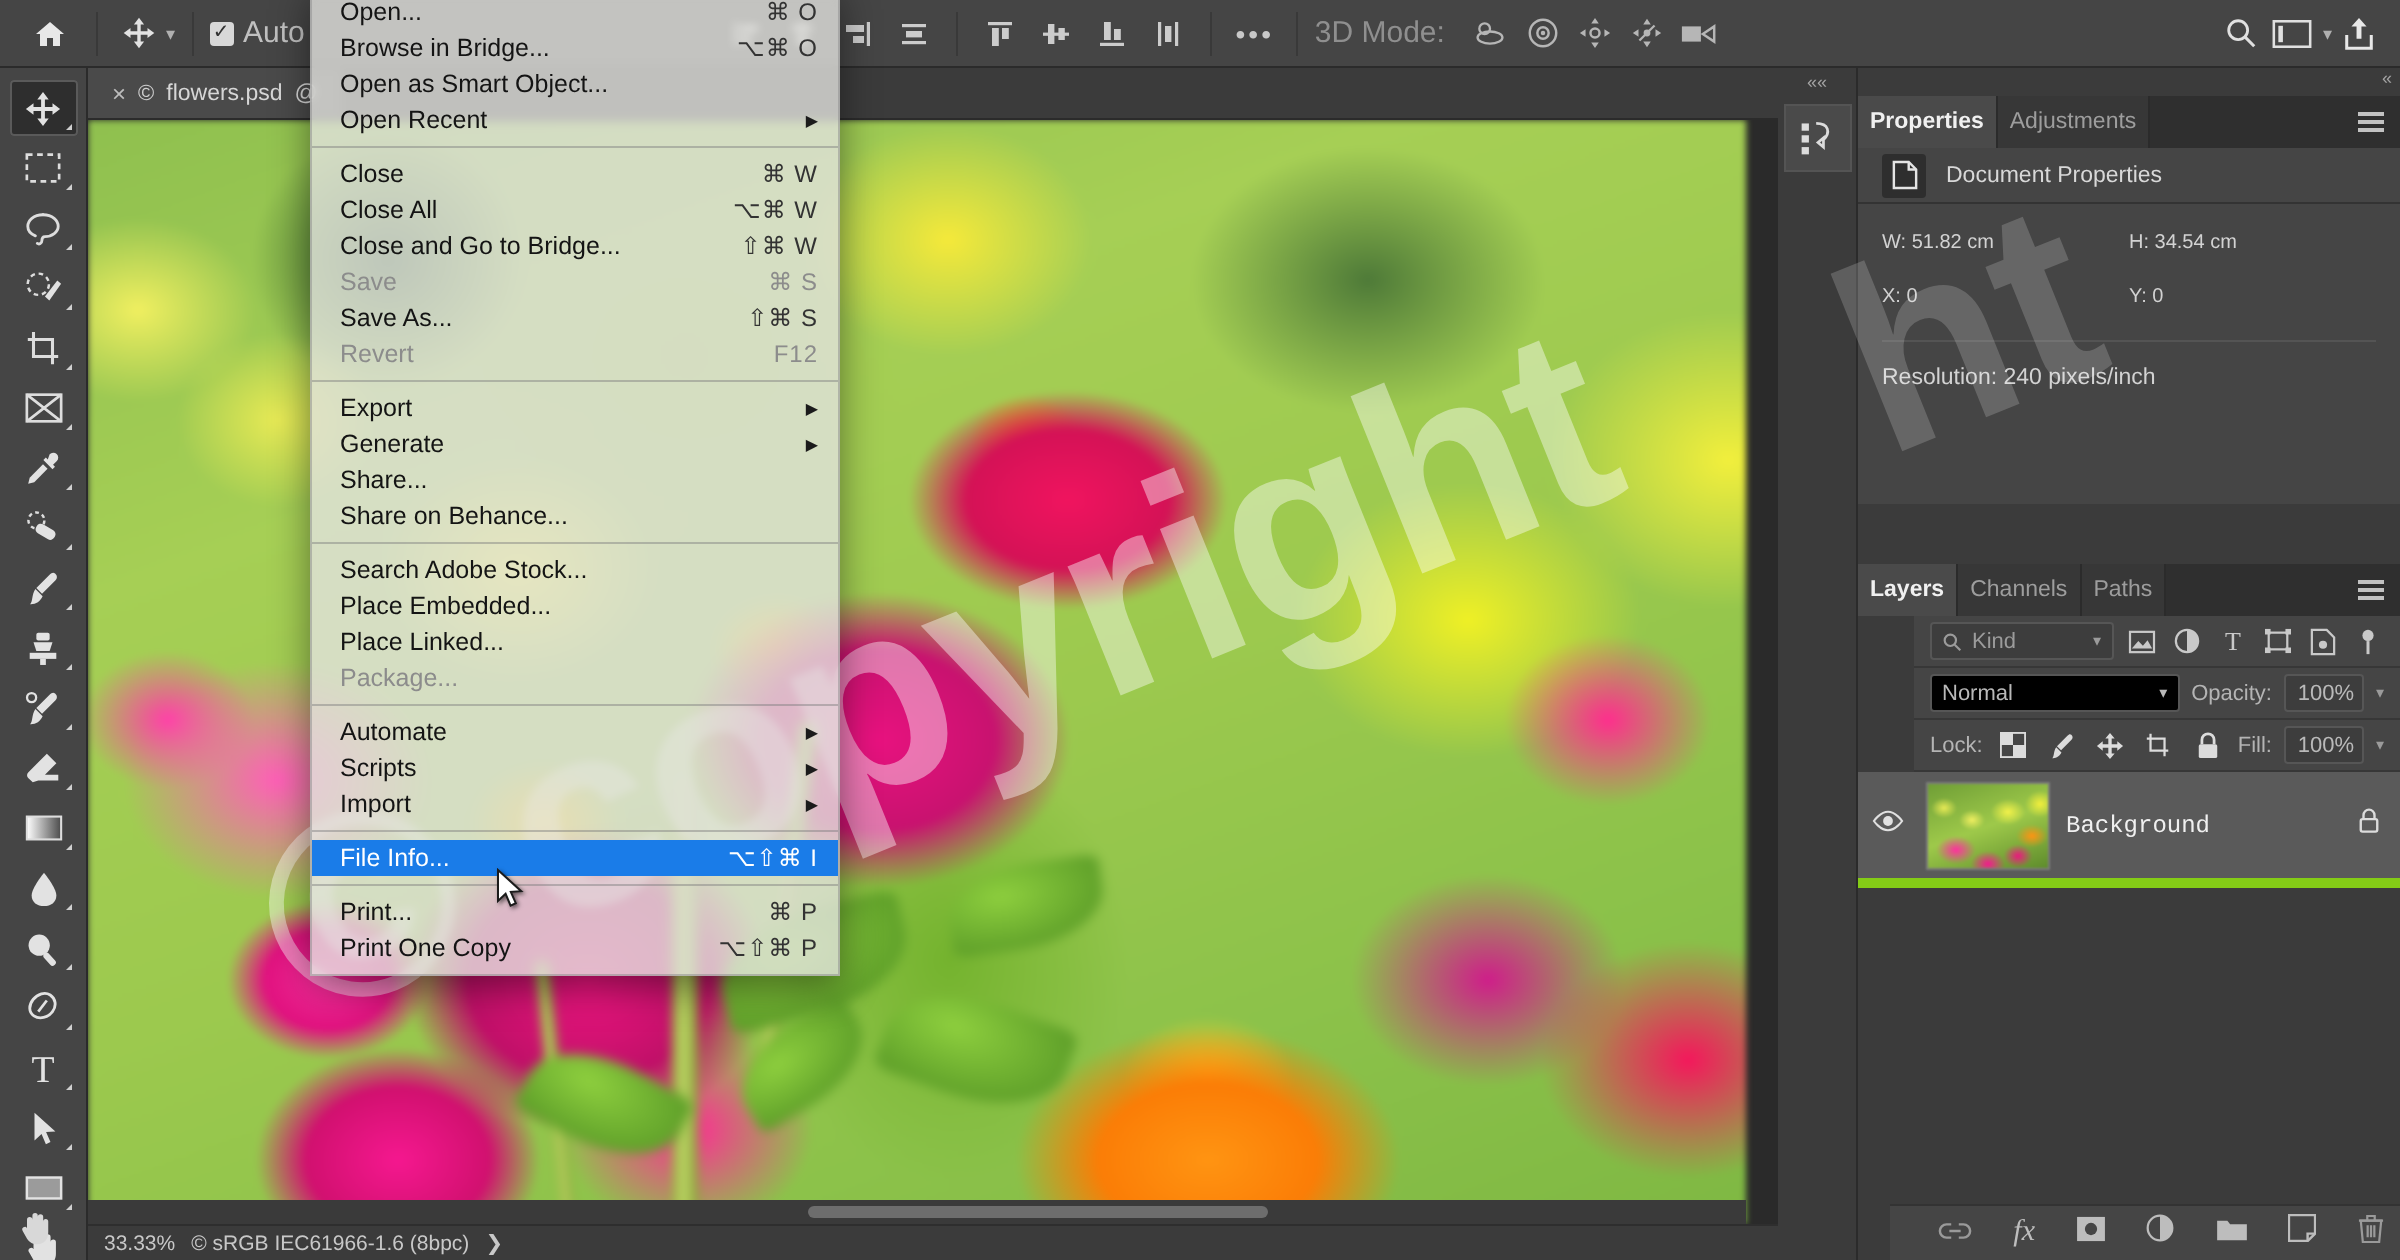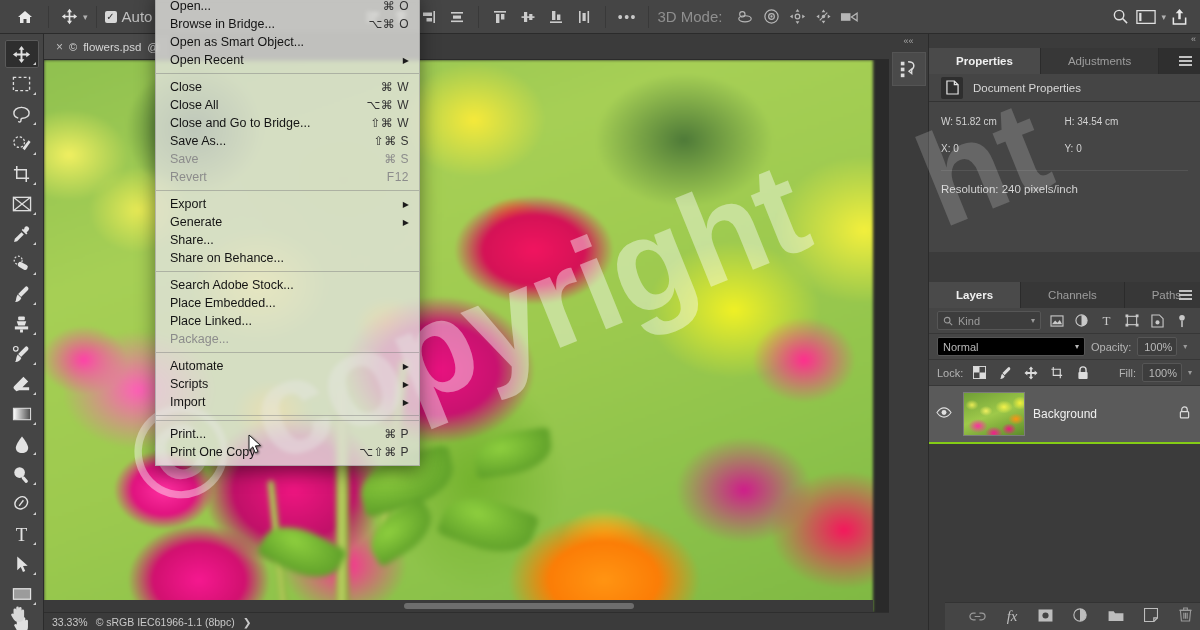--- a/index.html
+++ b/index.html
@@ -161,21 +161,21 @@
     background: #3b3b3b;
   }
   .panel-collapse {
     position: absolute; right: 4px; top: 0; color: #a5a5a5; font-size: 9px;
   }
   .panel-tabs {
     display: flex; align-items: stretch; height: 26px; background: #2f2f2f; margin-top: 14px;
     position: relative;
   }
   .ptab {
-    display: flex; align-items: center; padding: 0 27px;
+    display: flex; align-items: center; padding: 0 6px;
     color: #9d9d9d; font-size: 11.5px; background: #373737;
     border-right: 1px solid #2b2b2b;
   }
   .ptab.active { background: #4a4a4a; color: #f0f0f0; font-weight: bold; }
   .pmenu {
     position: absolute; right: 8px; top: 8px; width: 13px; color: #c2c2c2;
   }
   .pmenu span { display: block; height: 1.6px; background: #c2c2c2; margin-bottom: 2.4px; }
 
   .prop-head {
@@ -193,21 +193,21 @@
   .prop-hr { height: 1px; background: #545454; margin: 6px 0 12px 0; }
   .panel-wm {
     position: absolute; pointer-events: none; color: rgba(255,255,255,0.18);
     font-size: 132px; font-weight: 700; transform: rotate(-22deg);
     white-space: nowrap;
   }
 
   .layers-wrap { position: absolute; left: 0; top: 248px; width: 271px; height: 348px; background: #3b3b3b; }
   .lrow {
     display: flex; align-items: center; height: 26px; padding: 0 8px;
-    background: #454545; border-bottom: 1px solid #373737; gap: 6px;
+    background: #454545; border-bottom: 1px solid #373737; gap: 6px; margin-left: 28px;
   }
   .kindsel {
     display: flex; align-items: center; gap: 5px; background: #3d3d3d;
     border: 1px solid #565656; border-radius: 2px; height: 19px; padding: 0 5px;
     width: 108px; color: #9b9b9b; font-size: 11px;
   }
   .kindsel .caret { margin-left: auto; font-size: 8px; }
   .filtico { width: 20px; display: flex; align-items: center; justify-content: center; color: #c9c9c9; }
   .blendsel {
     display: flex; align-items: center; background: #000000; border: 1px solid #565656;
@@ -216,21 +216,21 @@
   }
   .blendsel .caret { margin-left: auto; font-size: 8px; }
   .numbox {
     background: #3d3d3d; border: 1px solid #565656; border-radius: 2px;
     height: 19px; padding: 0 4px; display: flex; align-items: center;
     color: #b9b9b9; font-size: 11px; min-width: 40px; justify-content: flex-end;
   }
   .lock-label, .fill-label { color: #b4b4b4; font-size: 11px; }
   .layer-item {
     display: flex; align-items: center; height: 58px; background: #5a5a5a;
-    padding: 0 10px 0 4px; gap: 8px; border-bottom: 2px solid #84cc16;
+    padding: 0 10px 0 4px; gap: 8px; border-bottom: 5px solid #84cc16; font-family: Liberation Mono, monospace;
   }
   .eye { width: 22px; text-align: center; color: #e0e0e0; font-size: 12px; }
   .thumb {
     width: 62px; height: 44px; border: 1px solid #7b7b7b;
     background:
       radial-gradient(ellipse 14px 10px at 14px 33px,#ff2fa0,rgba(255,47,160,0) 70%),
       radial-gradient(ellipse 12px 9px at 30px 40px,#f5188f,rgba(245,24,143,0) 72%),
       radial-gradient(ellipse 10px 8px at 45px 36px,#ee1580,rgba(238,21,128,0) 72%),
       radial-gradient(ellipse 11px 8px at 52px 26px,#ff9412,rgba(255,148,18,0) 72%),
       radial-gradient(ellipse 9px 7px at 22px 18px,#f0ef60,rgba(240,239,96,0) 72%),
@@ -592,21 +592,21 @@
       </div>
   </div>
 
   <span class="hand-status">
     <svg width="20" height="18" viewBox="0 0 20 20">
         <path d="M5 10 V5.4 a1.5 1.5 0 0 1 3 0 V9 V3.2 a1.5 1.5 0 0 1 3 0 V9 V3.8 a1.5 1.5 0 0 1 3 0 V9.5 V6.4 a1.4 1.4 0 0 1 2.8 0 V12.5 C16.8 16.4 14.4 19 10.8 19 C7.6 19 5.8 17.4 4.4 14.8 L2.6 11.6 a1.4 1.4 0 0 1 2.4-1.5 Z" fill="#d8d8d8"></path>
       </svg>
   </span>
   <div class="statusbar">
     <span>33.33%</span>
-    <span>© sRGB IEC61966-1.1 (8bpc)</span>
+    <span>© sRGB IEC61966-1.6 (8bpc)</span>
     <span>❯</span>
   </div>
 
   <div class="railstrip">
     <div class="rail-collapse">««</div>
     <div class="rail-icon">
       <svg width="20" height="20" viewBox="0 0 22 22">
         <rect x="2" y="3" width="4" height="4" fill="#dcdcdc"></rect>
         <rect x="2" y="9.5" width="4" height="4" fill="#dcdcdc"></rect>
         <rect x="2" y="16" width="4" height="4" fill="#dcdcdc"></rect>
@@ -847,28 +847,28 @@
         <span class="sc">⌘ W</span>
       </div>
       <div class="mi">
         <span class="lbl">Close All</span>
         <span class="sc">⌥⌘ W</span>
       </div>
       <div class="mi">
         <span class="lbl">Close and Go to Bridge...</span>
         <span class="sc">⇧⌘ W</span>
       </div>
-      <div class="mi">
-        <span class="lbl">Save As...</span>
-        <span class="sc">⇧⌘ S</span>
-      </div>
       <div class="mi disabled">
         <span class="lbl">Save</span>
         <span class="sc">⌘ S</span>
       </div>
+      <div class="mi">
+        <span class="lbl">Save As...</span>
+        <span class="sc">⇧⌘ S</span>
+      </div>
       <div class="mi disabled">
         <span class="lbl">Revert</span>
         <span class="sc">F12</span>
       </div>
       <div class="msep"></div>
       <div class="mi">
         <span class="lbl">Export</span>
         <span class="arrow">▶</span>
       </div>
       <div class="mi">
@@ -901,20 +901,24 @@
       </div>
       <div class="mi">
         <span class="lbl">Scripts</span>
         <span class="arrow">▶</span>
       </div>
       <div class="mi">
         <span class="lbl">Import</span>
         <span class="arrow">▶</span>
       </div>
       <div class="msep"></div>
+      <div class="mi sel">
+        <span class="lbl">File Info...</span>
+        <span class="sc">⌥⇧⌘ I</span>
+      </div>
       <div class="msep"></div>
       <div class="mi">
         <span class="lbl">Print...</span>
         <span class="sc">⌘ P</span>
       </div>
       <div class="mi">
         <span class="lbl">Print One Copy</span>
         <span class="sc">⌥⇧⌘ P</span>
       </div>
     </div>

